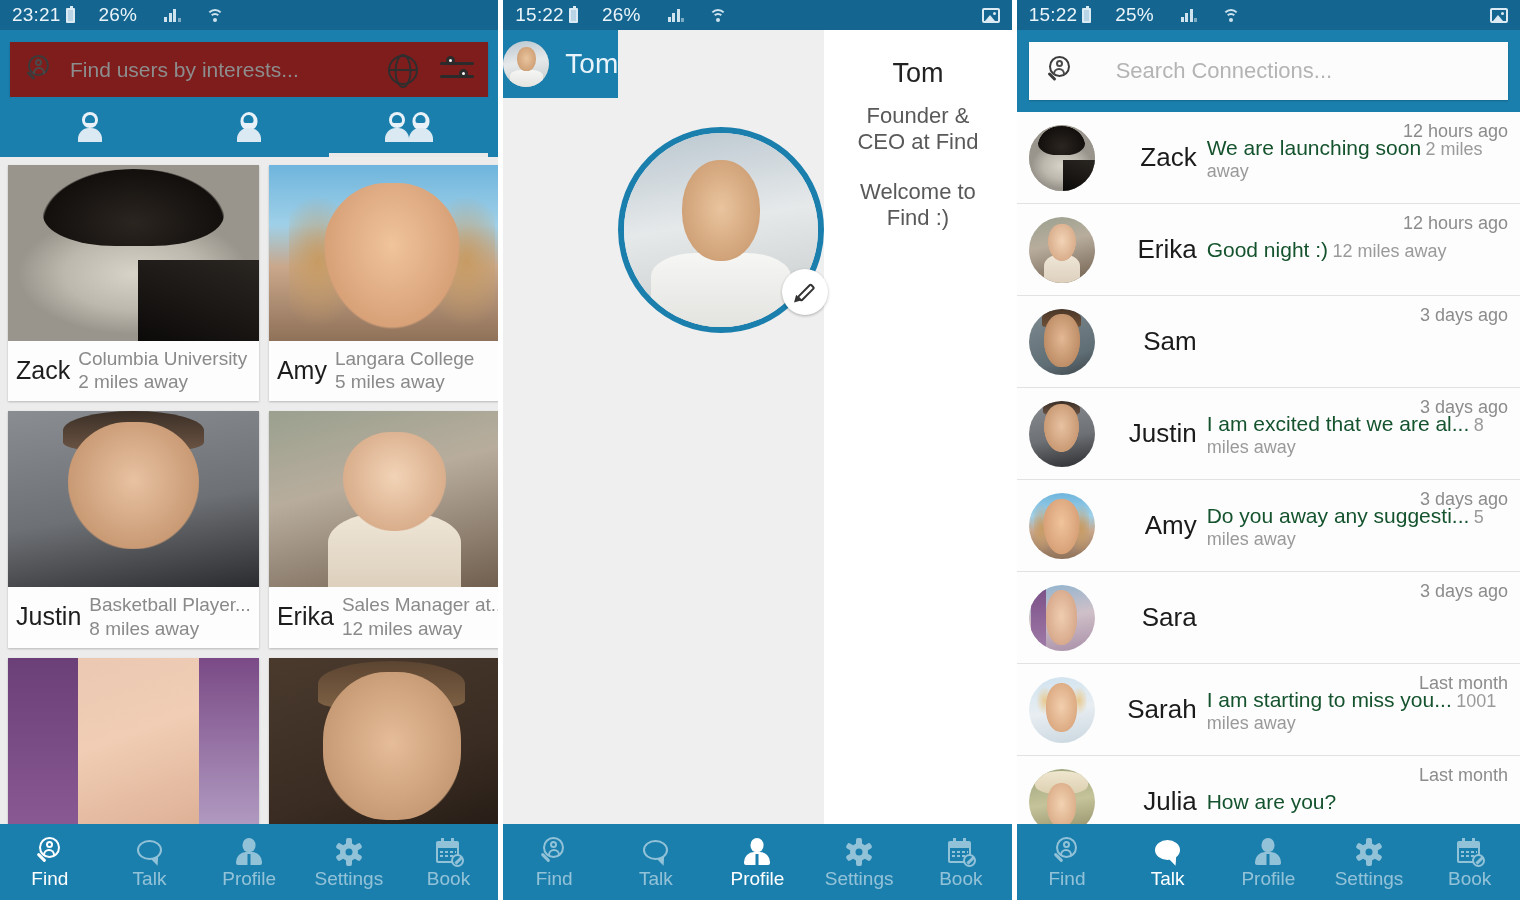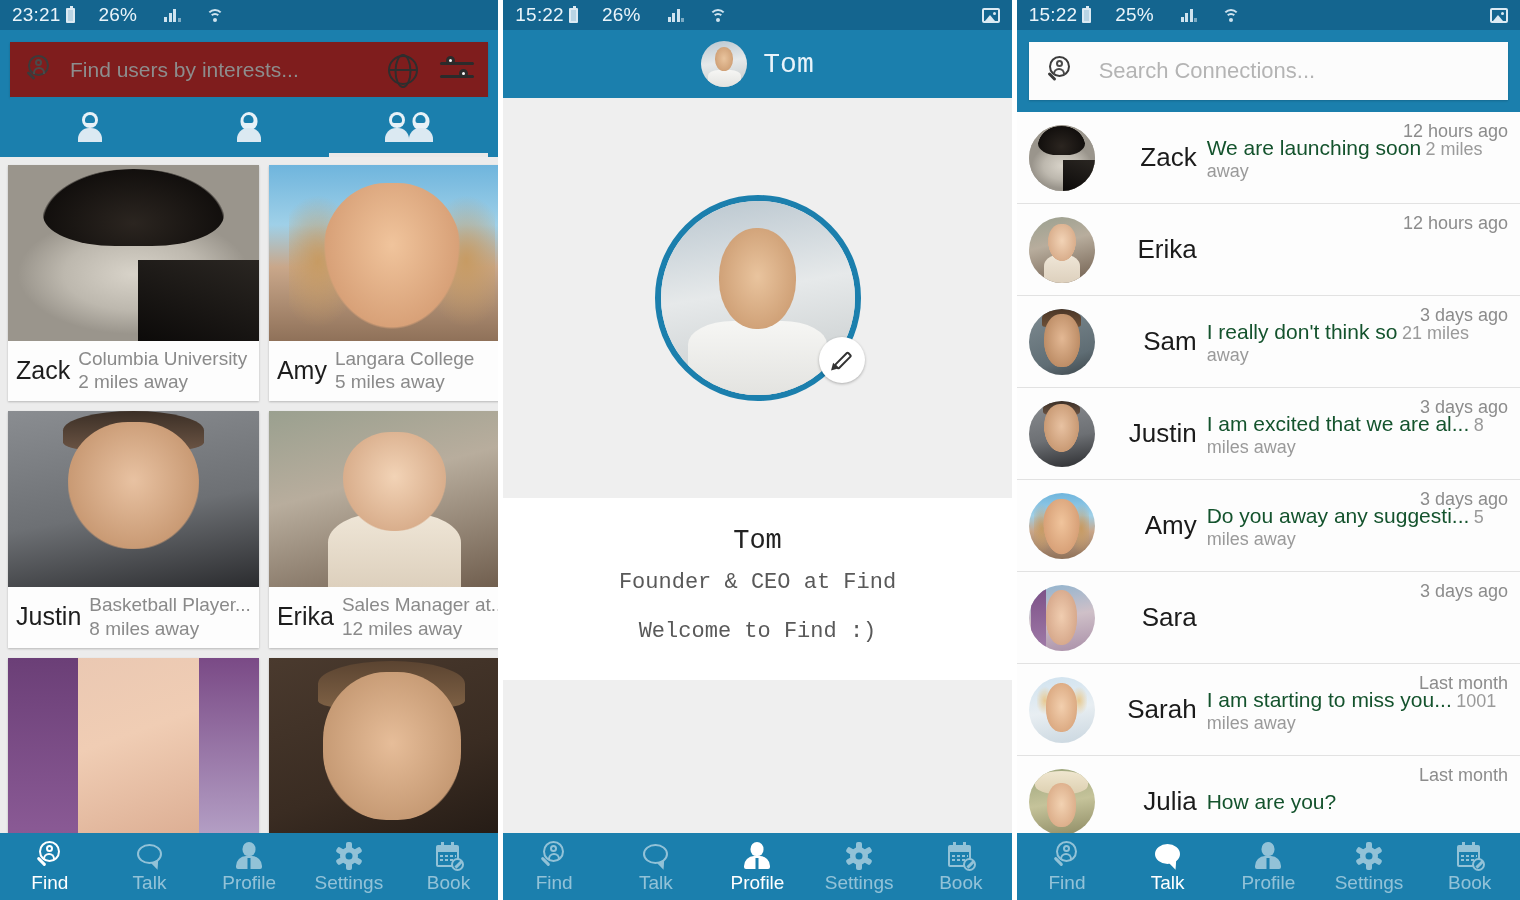--- a/index.html
+++ b/index.html
@@ -186,21 +186,21 @@
   .card-name { font-size: 25px; color: #1d1d1d; white-space: nowrap; }
   .card-sub { min-width: 0; }
   .card-sub .l1, .card-sub .l2 {
     font-size: 19px; color: #8a8a8a; white-space: nowrap;
     overflow: hidden; text-overflow: ellipsis; line-height: 1.22;
   }
 
   
   .bottomnav {
     position: absolute; bottom: 0; left: 0; right: 0;
-    height: 67px; background: #1b7fad;
+    height: 76px; background: #1b7fad;
     display: flex; align-items: center; z-index: 6;
   }
   .navitem {
     flex: 1; display: flex; flex-direction: column; align-items: center;
     justify-content: center; gap: 2px; opacity: .52;
   }
   .navitem.active { opacity: 1; }
   .navitem .lbl { color: #ffffff; font-size: 19px; line-height: 1; }
   .navicon { width: 30px; height: 30px; position: relative; }
 
@@ -321,27 +321,27 @@
   .ic-pencil .tip {
     position: absolute; left: 0px; top: 16px;
     border-top: 4px solid transparent; border-bottom: 4px solid transparent;
     border-right: 7px solid #333; transform: rotate(-45deg);
   }
   .s2-card { background: #fff; padding: 28px 20px 36px 20px; text-align: center; }
   .s2-name { font-size: 27px; color: #222; margin-bottom: 14px; }
   .s2-role { font-size: 22px; color: #595959; margin-bottom: 24px; }
   .s2-bio { font-size: 22px; color: #595959; }
   .s2-filler { background: #efefef; flex: 1; }
-  .s2-body { display: flex; flex-direction: column; height: calc(900px - 30px - 68px); font-family: Liberation Mono, monospace; }
+  .s2-body { display: flex; flex-direction: row; height: calc(900px - 30px - 68px); }
 
   
   .s3-header { background: #1b7fad; padding: 12px 12px 12px 12px; }
   .s3-search {
     background: #fcfcfc; height: 58px; display: flex; align-items: center;
-    padding: 0 16px; box-shadow: 0 1px 2px rgba(0,0,0,.18);
+    padding: 0 16px; box-shadow: 0 1px 2px rgba(0,0,0,.18); gap: 17px;
   }
   .s3-search .placeholder { color: #b4b4b4; font-size: 22px; margin-left: 22px; }
   .chatlist {
     background: #fdfdfd;
     height: calc(900px - 30px - 82px - 67px);
     overflow: hidden;
   }
   .chatrow {
     display: flex; align-items: center; padding: 11px 12px;
     border-bottom: 1px solid #e2e2e2; position: relative;
@@ -778,31 +778,31 @@
           <span class="chat-msg">We are launching soon</span>
           <span class="chat-dist">2 miles away</span>
         </span>
         <span class="chat-time">12 hours ago</span>
       </div>
       <div class="chatrow">
         <span class="chat-ava">
             <span class="ph-img ph-erika"></span>
           </span>
         <span class="chat-name">Erika</span>
+        <span class="chat-main">
+          <span class="chat-msg">Good night :)</span>
+          <span class="chat-dist">12 miles away</span>
+        </span>
         <span class="chat-time">12 hours ago</span>
       </div>
       <div class="chatrow">
         <span class="chat-ava">
             <span class="ph-img ph-sam"></span>
           </span>
         <span class="chat-name">Sam</span>
-        <span class="chat-main">
-          <span class="chat-msg">I really don't think so</span>
-          <span class="chat-dist">21 miles away</span>
-        </span>
         <span class="chat-time">3 days ago</span>
       </div>
       <div class="chatrow">
         <span class="chat-ava">
             <span class="ph-img ph-justin"></span>
           </span>
         <span class="chat-name">Justin</span>
         <span class="chat-main">
           <span class="chat-msg">I am excited that we are al...</span>
           <span class="chat-dist">8 miles away</span>

